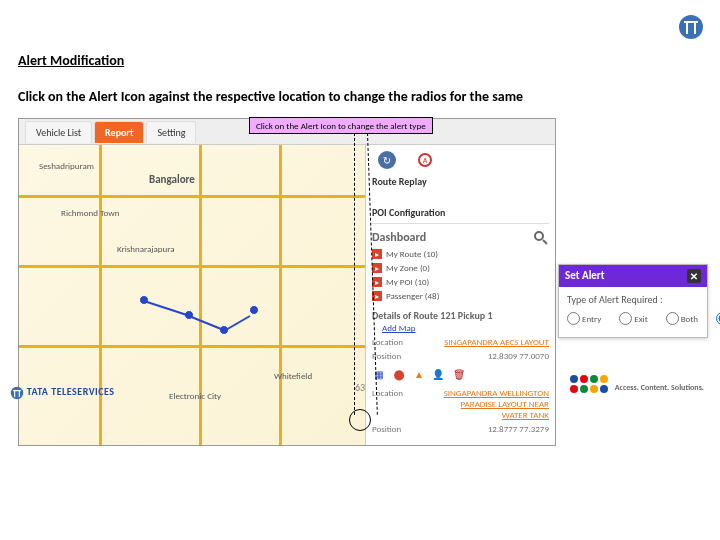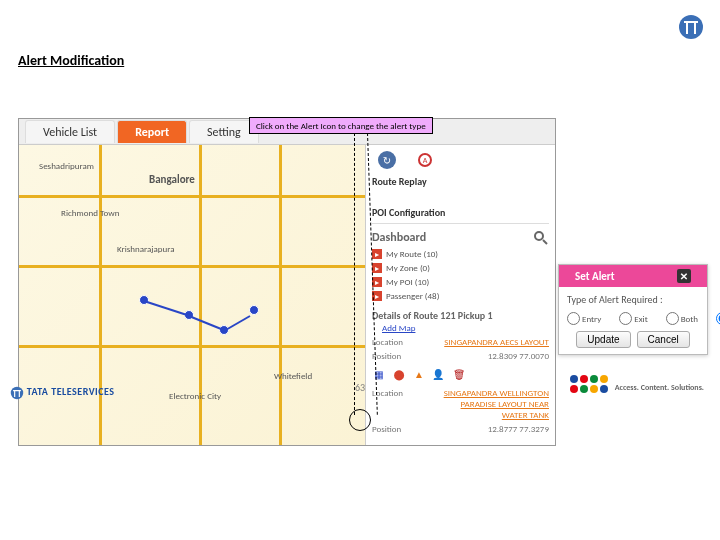--- a/index.html
+++ b/index.html
@@ -3,21 +3,21 @@
 <meta charset="utf-8">
 <style>
   * { box-sizing: border-box; margin: 0; padding: 0; }
   body { font-family: Calibri, Arial, sans-serif; background: #fff; width: 720px; height: 540px; position: relative; overflow: hidden; }
   .slide { width: 720px; height: 408px; position: relative; }
   .top-logo { position: absolute; top: 14px; right: 16px; width: 26px; height: 26px; }
   .section-title { position: absolute; top: 52px; left: 18px; font-size: 14px; font-weight: bold; text-decoration: underline; }
   .instruction { position: absolute; top: 88px; left: 18px; font-size: 14px; font-weight: bold; }
   .screenshot { position: absolute; top: 118px; left: 18px; width: 538px; height: 328px; border: 1px solid #999; background: #fff; }
   .tabs { height: 26px; background: #eeeeee; border-bottom: 1px solid #ccc; display: flex; align-items: center; padding-left: 6px; gap: 2px; }
-  .tab { font-size: 12px; padding: 4px 17px; background: #f5f5f5; border: 1px solid #ddd; border-bottom: none; color: #333; border-radius: 3px 3px 0 0; text-align: center; }
+  .tab { font-size: 10px; padding: 4px 10px; background: #f5f5f5; border: 1px solid #ddd; border-bottom: none; color: #333; border-radius: 3px 3px 0 0; text-align: center; }
   .tab.active { background: #f16623; color: #fff; font-weight: bold; }
   .callout { position: absolute; top: -2px; left: 230px; background: #f0abfc; border: 1px solid #000; font-size: 9px; padding: 2px 6px; z-index: 5; }
   .callout-line { position: absolute; top: 14px; left: 335px; width: 1px; height: 282px; border-left: 1px dashed #000; z-index: 4; }
   .callout-line2 { position: absolute; top: 14px; left: 348px; width: 1px; height: 282px; border-left: 1px dashed #000; z-index: 4; transform: rotate(-2deg); transform-origin: top; }
   .content { position: absolute; top: 26px; left: 0; right: 0; bottom: 0; display: flex; }
   .map-area { flex: 1; position: relative; background: linear-gradient(135deg, #fdf8e3 0%, #fbf3d5 100%); }
   .map-label { position: absolute; font-size: 9px; color: #555; }
   .city { position: absolute; top: 28px; left: 130px; font-size: 11px; color: #555; font-weight: bold; }
   .road { position: absolute; background: #e8b020; }
   .road.h { height: 3px; }
@@ -35,21 +35,21 @@
   .acc-row { display:flex; align-items:center; gap:4px; margin:3px 0; font-size:9px; }
   .sq-icon { width:10px; height:10px; background:#d8432e; color:#fff; font-size:8px; display:flex; align-items:center; justify-content:center; }
   .details-title { font-size:10px; font-weight:bold; color:#666; margin-top:8px; }
   .link-ul { color:#2946c6; text-decoration:underline; font-size:9px;margin-left:10px; }
   .link-orange { color:#e67817; text-decoration:underline; font-size:9px; }
   .kv-row { display:flex; justify-content:space-between; margin:3px 0; font-size:9px; color:#777; }
   .mini-icons { display:flex; gap:6px; margin:6px 0; }
   .mini-icon { width:14px; height:14px; display:flex;align-items:center;justify-content:center;font-size:10px; }
   .alert-ring { position:absolute; top:290px; left:330px; width:22px; height:22px; border:1px solid #000; border-radius:50%; z-index:6; }
   .popup { position: absolute; top: 264px; right: 12px; width: 150px; border: 1px solid #bbb; background: #fff; box-shadow: 0 1px 4px rgba(0,0,0,0.2); }
-  .popup-header { background: #ec4899; color: #fff; font-size: 11px; font-weight: bold; padding: 4px 16px; display: flex; justify-content: space-between; align-items: center; }
+  .popup-header { background: #6d28d9; color: #fff; font-size: 11px; font-weight: bold; padding: 4px 6px; display: flex; justify-content: space-between; align-items: flex-start; }
   .popup-close { background: #333; color: #fff; width: 14px; height: 14px; font-size: 10px; display:flex;align-items:center;justify-content:center; border-radius:2px; cursor:pointer; }
   .popup-body { padding: 6px 8px; font-size: 10px; color: #555; }
   .radios { display:flex; gap:18px; margin:6px 0; font-size:9px; flex-wrap:nowrap; }
   .radio-item { display:flex; align-items:center; gap:2px; }
   .popup-buttons { display:flex; gap:6px; justify-content:center; margin-top:4px; }
   .pbtn { background: linear-gradient(#fcfcfc,#e5e5e5); border:1px solid #aaa; border-radius:3px; font-size:10px; padding:2px 10px; cursor:pointer; }
   .footer { position: absolute; bottom: 14px; left: 0; width: 720px; text-align: center; font-size: 10px; color: #7f7f7f; }
   .footer-conf { position: absolute; bottom: 2px; left: 0; width: 720px; text-align: center; font-size: 11px; color: #000; }
   .footer-left-logo { position: absolute; bottom: 8px; left: 10px; font-size: 10px; font-weight: bold; color: #1a4ca0; letter-spacing: 0.5px; }
   .footer-right { position: absolute; bottom: 8px; right: 16px; display:flex; align-items:center; gap:6px; }
@@ -61,20 +61,21 @@
 
 <div class="slide">
   <div class="top-logo">
     <svg viewBox="0 0 26 26">
         <circle cx="13" cy="13" r="12" fill="#3b6fb6"></circle>
         <path d="M6 8h14M9 8v12M17 8v12" stroke="#fff" stroke-width="2" fill="none"></path>
       </svg>
   </div>
 
   <div class="section-title">Alert Modification</div>
+  <div class="instruction">Click on the Alert Icon against the respective location to change the radios for the same</div>
 
   <div class="screenshot">
     <div class="callout">Click on the Alert Icon to change the alert type</div>
     <div class="callout-line"></div>
     <div class="callout-line2"></div>
 
     <div class="tabs">
       <div class="tab">Vehicle List</div>
       <div class="tab active">Report</div>
       <div class="tab">Setting</div>
@@ -194,24 +195,20 @@
           </label>
         <label class="radio-item">
             <input type="radio" name="a" style="">
             <span>Both</span>
           </label>
         <label class="radio-item">
             <input type="radio" name="a" checked="" style="">
             <span>None</span>
           </label>
       </div>
-      <div class="popup-buttons">
-        <button class="pbtn">Update</button>
-        <button class="pbtn">Cancel</button>
-      </div>
     </div>
   </div>
 
   <div class="footer-left-logo">
     <svg viewBox="0 0 18 18" style="display:inline-block;vertical-align:middle;width:14px;height:14px">
         <circle cx="9" cy="9" r="8" fill="#3b6fb6"></circle>
         <path d="M4 6h10M6 6v8M12 6v8" stroke="#fff" stroke-width="1.5"></path>
       </svg>
     <span>TATA TELESERVICES</span>
   </div>

